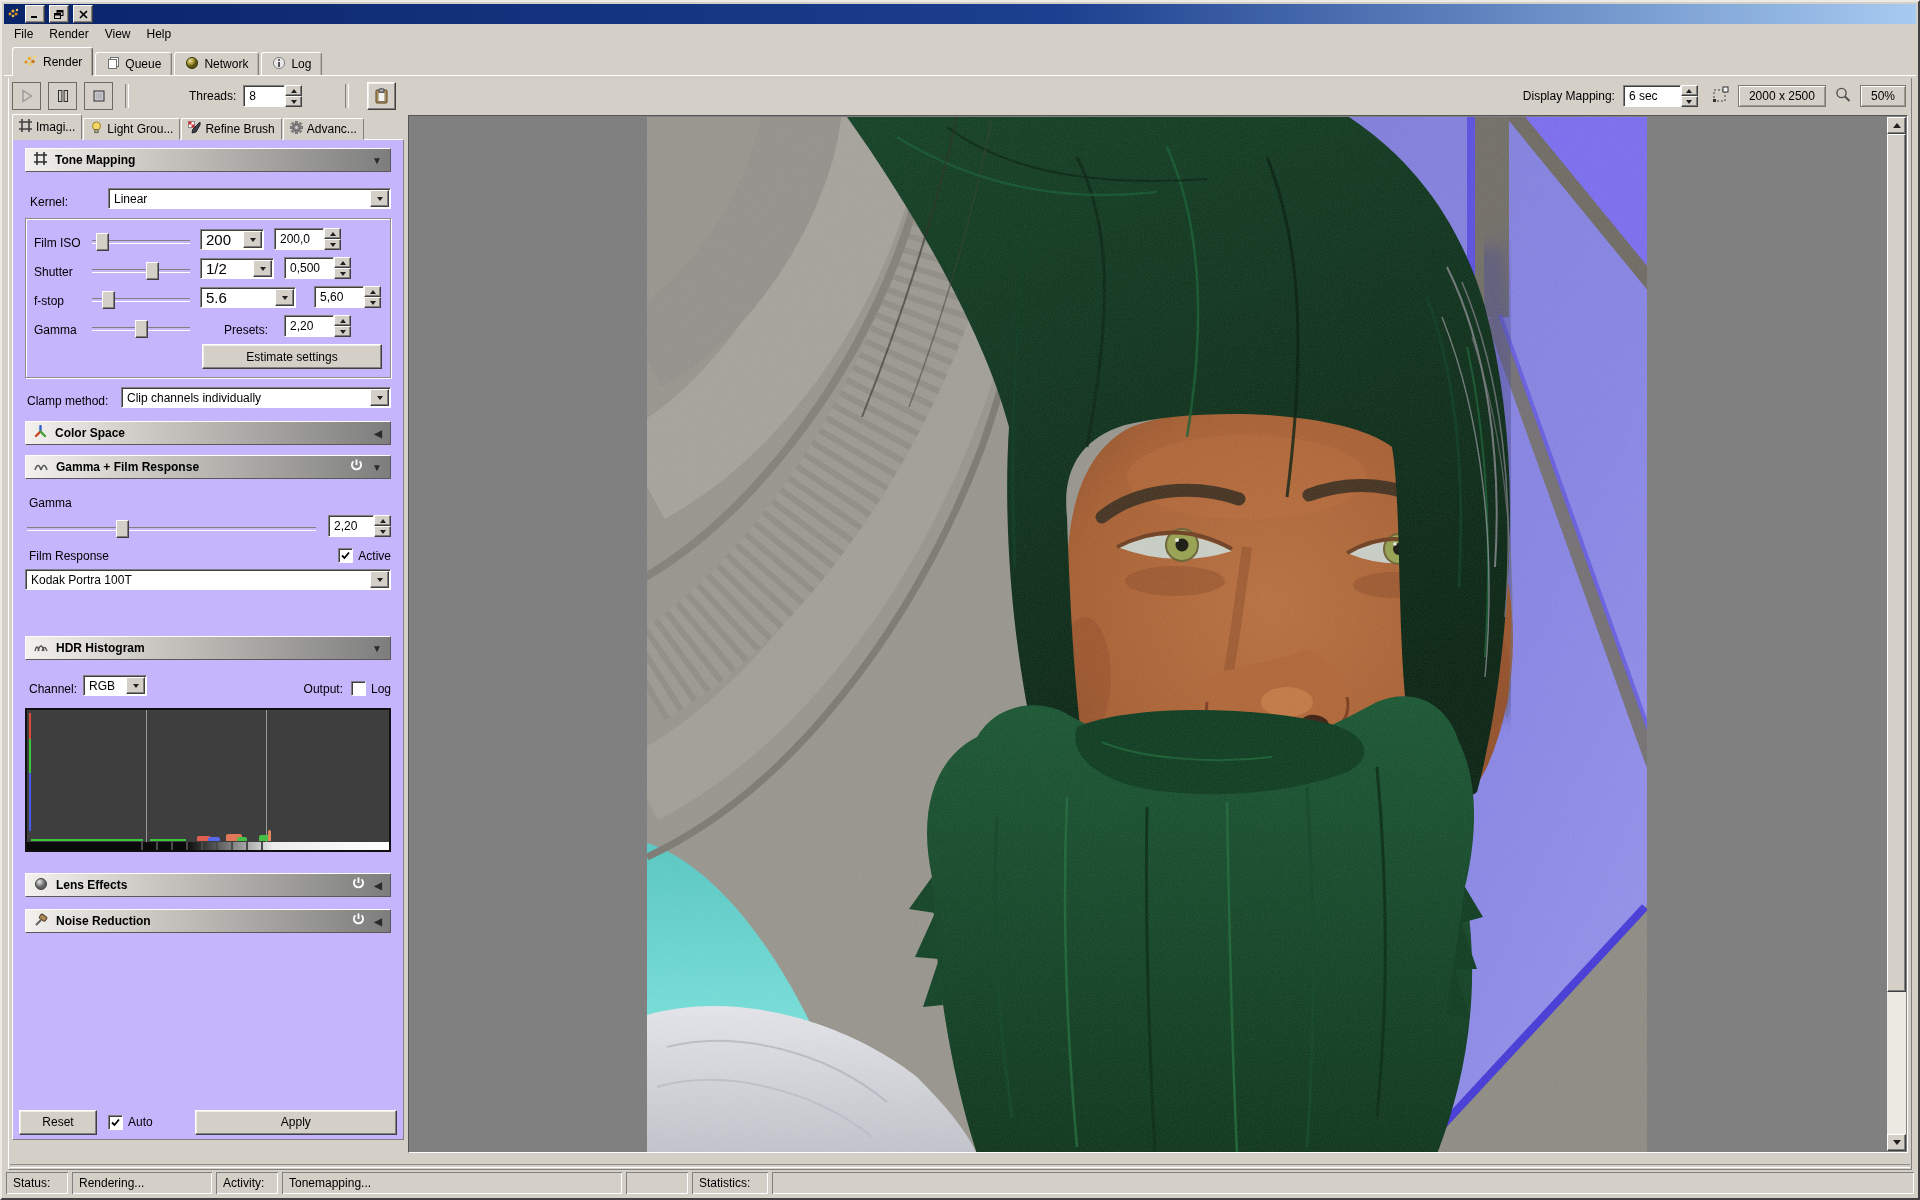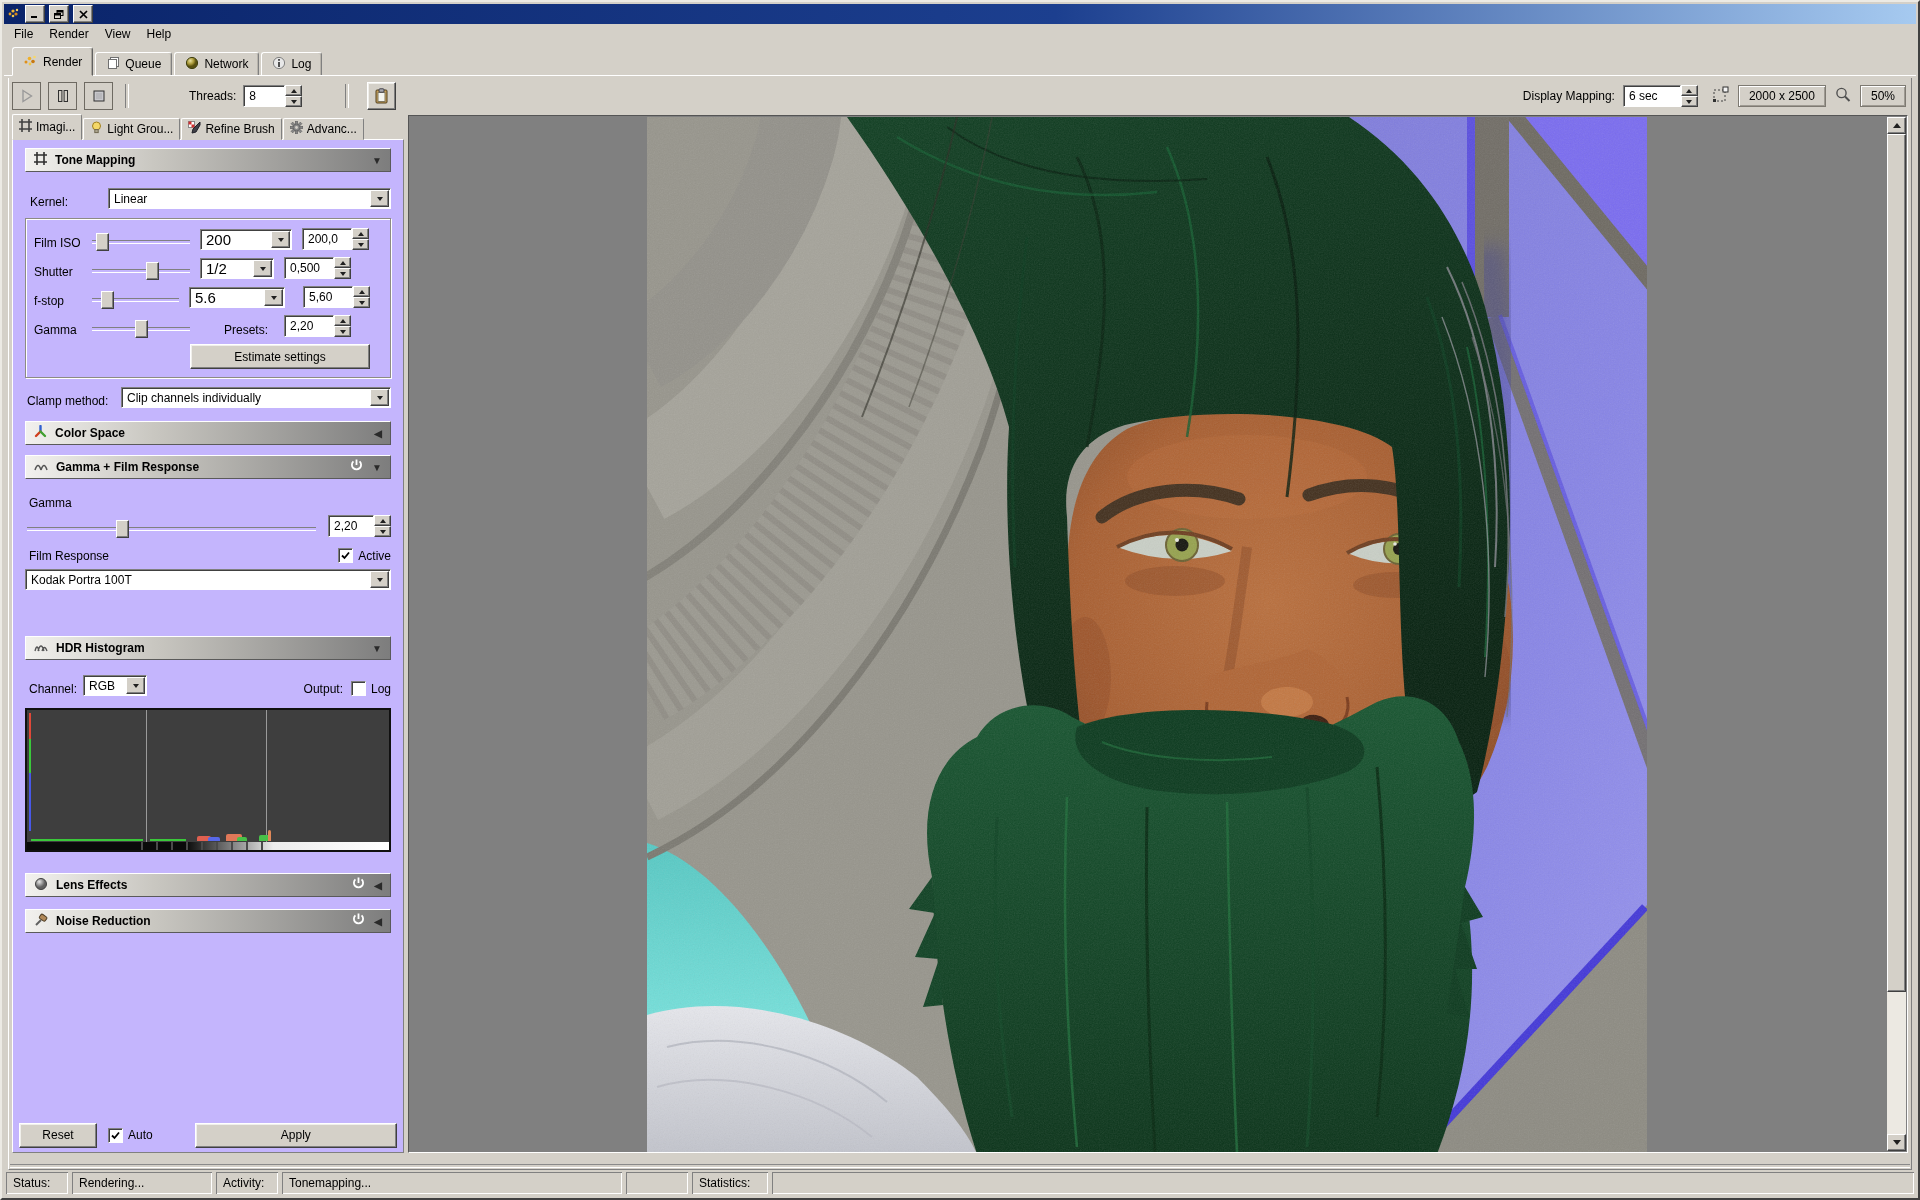--- a/index.html
+++ b/index.html
@@ -27,32 +27,32 @@
   .spinbox .val{background:#fff;border:1px solid;border-color:#808080 #fff #fff #808080;box-shadow:inset 1px 1px 0 #404040;padding:2px 5px;display:flex;align-items:center;box-sizing:border-box;height:22px;}
   .spin-arrows{display:flex;flex-direction:column;width:17px;height:22px;}
   .spin-btn{flex:1;background:#d4d0c8;border:1px solid;border-color:#fff #404040 #404040 #fff;box-shadow:inset -1px -1px 0 #808080;display:grid;place-items:center;}
   .arr-up{width:0;height:0;border-left:3px solid transparent;border-right:3px solid transparent;border-bottom:4px solid #202020;}
   .arr-dn{width:0;height:0;border-left:3px solid transparent;border-right:3px solid transparent;border-top:4px solid #202020;}
   .thinbtn{border:1px solid #7e7a72;box-shadow:inset 1px 1px 0 #fff,inset -1px -1px 0 #9e9a92;background:#d4d0c8;padding:3px 10px;}
   .tright{margin-left:auto;display:flex;align-items:center;gap:8px;}
   
   .tabpage{position:absolute;left:6px;right:6px;top:74px;bottom:28px;border:1px solid;border-color:#fff #808080 #808080 #fff;pointer-events:none;}
   
-  .sidepanel{position:absolute;left:10px;top:113px;width:392px;bottom:45px;}
+  .sidepanel{position:absolute;left:10px;top:113px;width:392px;bottom:58px;}
   .ptabs{display:flex;height:25px;align-items:flex-end;position:relative;z-index:2;}
   .ptab{height:20px;display:flex;align-items:center;gap:4px;padding:0 6px;margin-right:1px;background:#d4d0c8;border:1px solid;border-color:#fff #808080 #d4d0c8 #fff;border-radius:2px 2px 0 0;white-space:nowrap;}
   .ptab.active{height:24px;}
   .pframe{position:absolute;left:0;right:0;top:24px;bottom:0;border:1px solid;border-color:#fff #808080 #808080 #fff;background:#c4b5fd;padding:8px 12px 34px 12px;box-sizing:border-box;}
   .sec-header{height:24px;display:flex;align-items:center;gap:8px;padding:0 8px;background:linear-gradient(to right,#f2f1ee 0%,#c9c7c1 35%,#7d7d7d 100%);border:1px solid;border-color:#fff #5a5a5a #5a5a5a #fff;font-weight:bold;box-sizing:border-box;}
   .sec-header .grow{flex:1;}
   .sec-header .caret{color:#2a2a2a;font-size:10px;}
   .row{display:flex;align-items:flex-end;}
   .combo{background:#fff;border:1px solid;border-color:#808080 #fff #fff #808080;box-shadow:inset 1px 1px 0 #404040;height:21px;display:flex;align-items:center;padding:0 20px 0 5px;position:relative;box-sizing:border-box;}
   .combo .ddbtn{position:absolute;right:1px;top:1px;bottom:1px;width:17px;background:#d4d0c8;border:1px solid;border-color:#fff #404040 #404040 #fff;box-shadow:inset -1px -1px 0 #808080;display:grid;place-items:center;}
-  .groupbox{border:1px solid #8d8b84;box-shadow:1px 1px 0 #fff,inset 1px 1px 0 #fff;padding:9px 20px 8px 8px;margin-top:9px;}
+  .groupbox{border:1px solid #8d8b84;box-shadow:1px 1px 0 #fff,inset 1px 1px 0 #fff;padding:9px 8px 8px 8px;margin-top:9px;}
   .slider{position:relative;height:18px;flex:1;}
   .slider .groove{position:absolute;left:2px;right:2px;top:8px;height:2px;border-top:1px solid #808080;border-bottom:1px solid #fff;}
   .slider .handle{position:absolute;top:1px;width:11px;height:16px;background:#d4d0c8;border:1px solid;border-color:#fff #404040 #404040 #fff;box-shadow:inset -1px -1px 0 #808080;}
   .bigcombo{font-size:15px;}
   .checkbox{width:13px;height:13px;background:#fff;border:1px solid;border-color:#808080 #fff #fff #808080;box-shadow:inset 1px 1px 0 #404040;display:grid;place-items:center;}
   .checkbox svg{display:block}
   .btn{background:#d4d0c8;border:1px solid;border-color:#fff #404040 #404040 #fff;box-shadow:inset -1px -1px 0 #808080,inset 1px 1px 0 #f0efeb;display:grid;place-items:center;}
   
   .histo{margin-top:12px;height:140px;border:2px solid #101010;background:#3e3e3e;position:relative;overflow:hidden;}
   .histo .grid{position:absolute;top:0;bottom:0;width:1px;background:#9a9a9a;}
@@ -287,21 +287,21 @@
         </span>
       </div>
 
       <div class="groupbox">
         <div class="row" style="margin-bottom:7px">
           <span class="lbl" style="width:56px">Film ISO</span>
           <span class="slider" style="max-width:102px">
               <span class="groove"></span>
               <span class="handle" style="left:6%"></span>
             </span>
-          <span class="combo bigcombo" style="width:92px;margin-left:8px">
+          <span class="combo bigcombo" style="width:64px;margin-left:8px">
               <span>200</span>
               <span class="ddbtn">
                 <span class="arr-dn"></span>
               </span>
             </span>
           <span class="spinbox" style="margin-left:10px">
               <span class="val" style="width:50px">200,0</span>
               <span class="spin-arrows">
                 <span class="spin-btn">
                   <span class="arr-up"></span>

